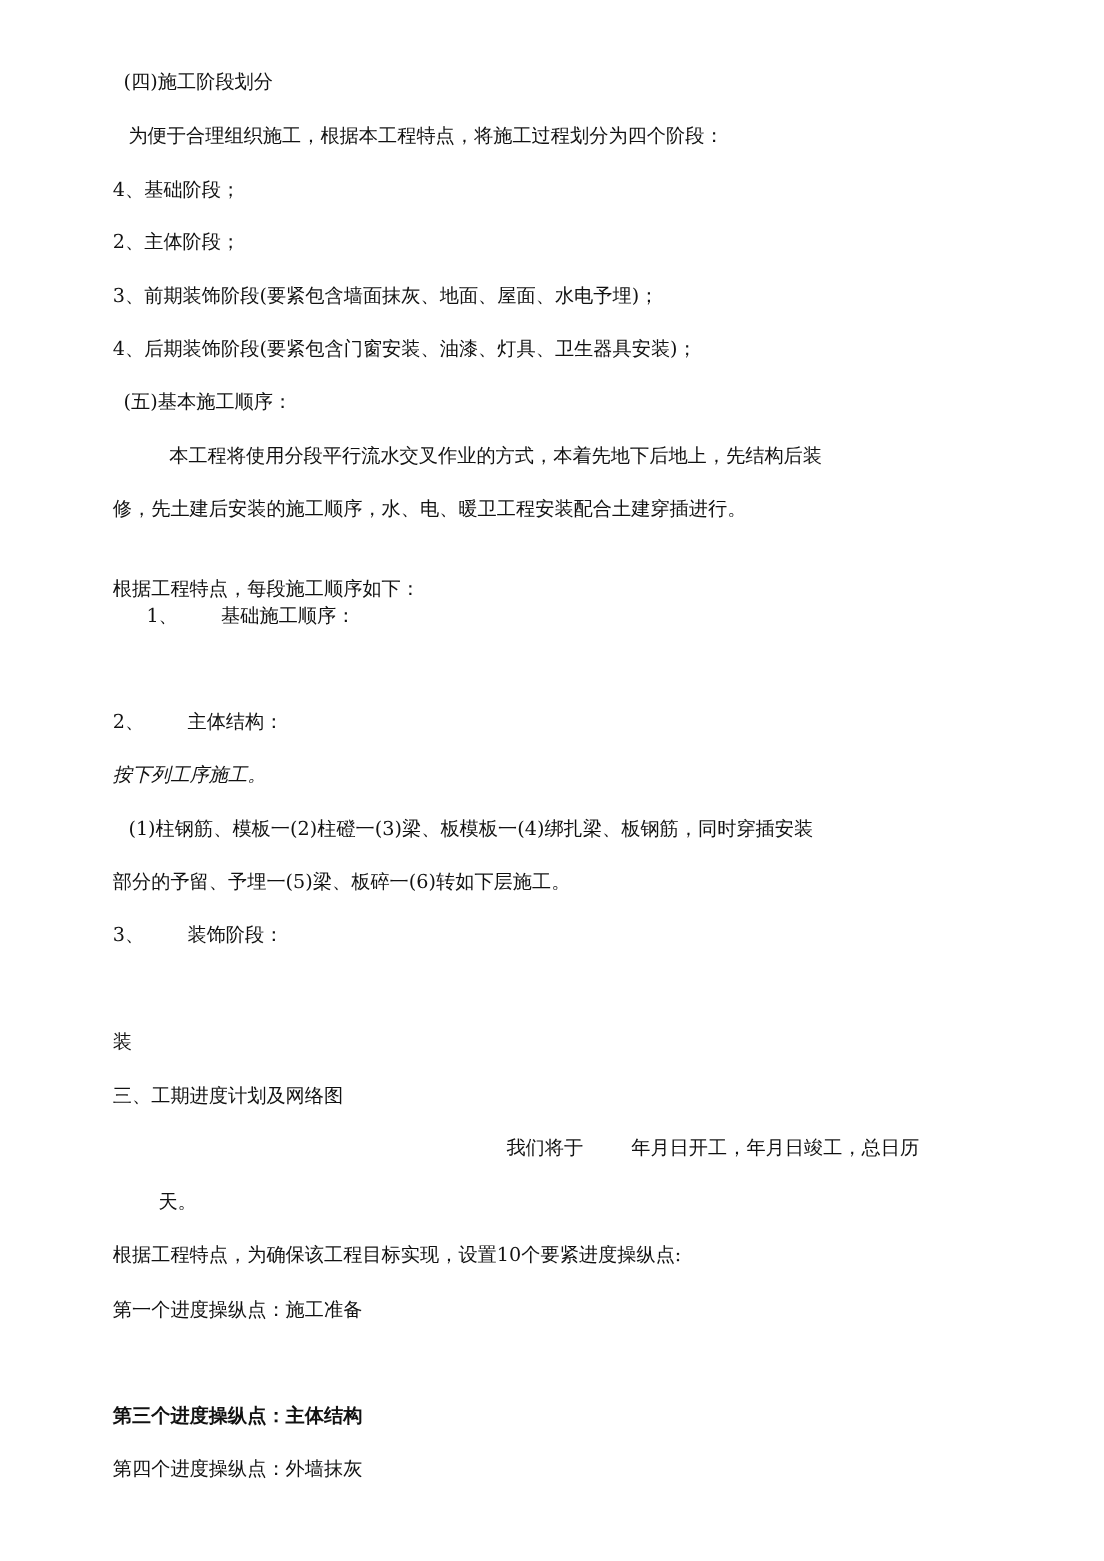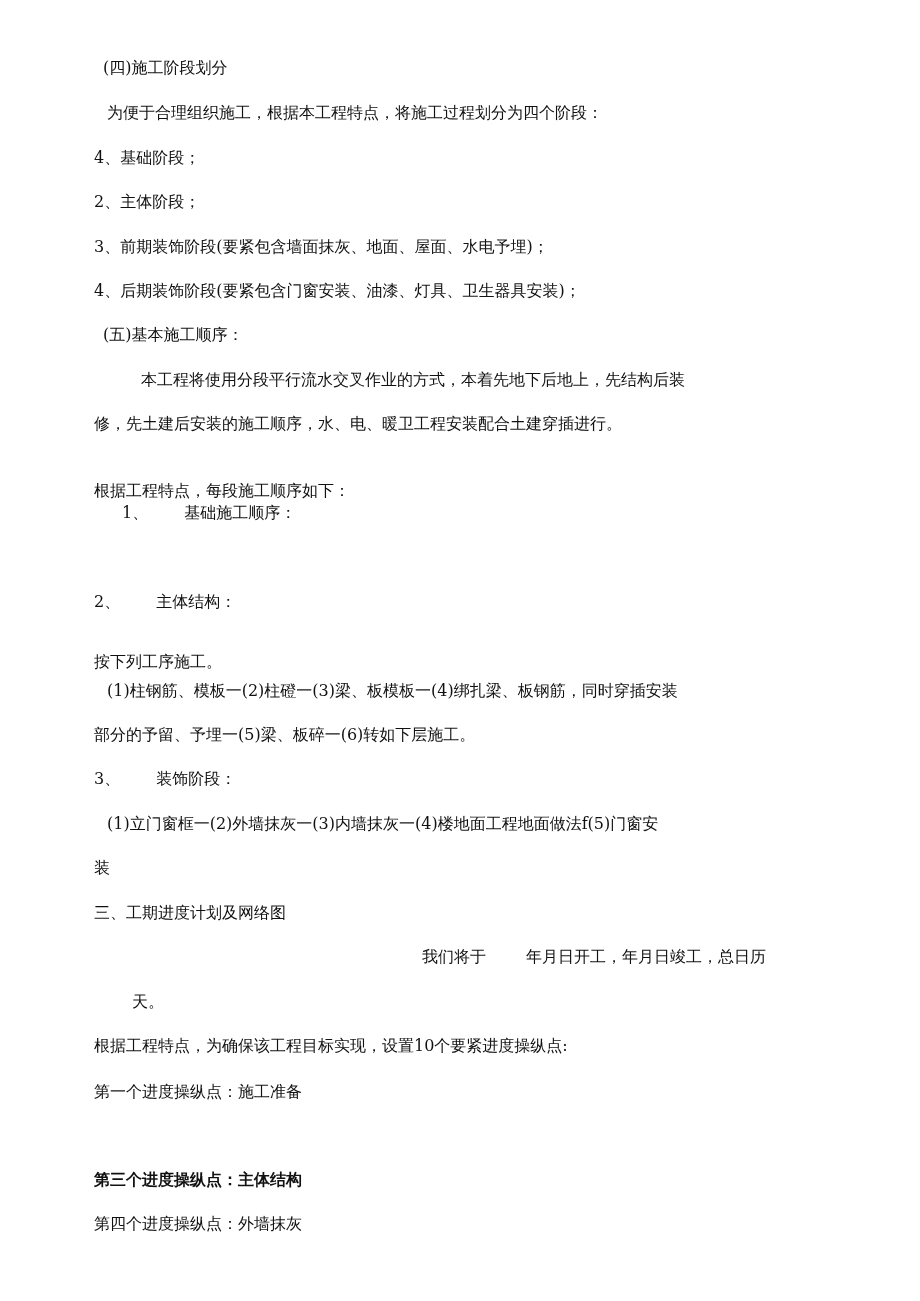--- a/index.html
+++ b/index.html
@@ -65,31 +65,30 @@
 
   <div class="line" style="left:94px; top:501px;margin-left:28px;">
     <span>1、</span><span class="indent-tab"></span><span>基础施工顺序：</span>
   </div>
 
 
   <div class="line" style="left:94px; top:590px;">
     <span>2、</span><span class="indent-tab"></span><span>主体结构：</span>
   </div>
 
-  <div class="line" style="left:94px; top:650px;">按下列工序施工。</div>
+  <div class="line" style="left:94px; top:634px;font-style:italic;">按下列工序施工。</div>
 
   <div class="line" style="left:107px; top:679px;text-align:right;">(1)柱钢筋、模板一(2)柱磴一(3)梁、板模板一(4)绑扎梁、板钢筋，同时穿插安装</div>
 
   <div class="line" style="left:94px; top:723px;">部分的予留、予埋一(5)梁、板碎一(6)转如下层施工。</div>
 
   <div class="line" style="left:94px; top:767px;">
     <span>3、</span><span class="indent-tab"></span><span>装饰阶段：</span>
   </div>
 
-  <div class="line" style="left:107px; top:812px;">(1)立门窗框一(2)外墙抹灰一(3)内墙抹灰一(4)楼地面工程地面做法f(5)门窗安</div>
 
   <div class="line" style="left:94px; top:856px;">装</div>
 
   <div class="line" style="left:94px; top:901px;">三、工期进度计划及网络图</div>
 
   <div class="line" style="left:422px; top:945px;">
     <span>我们将于</span><span class="gap-blank"></span><span>年月日开工，年月日竣工，总日历</span>
   </div>
 
   <div class="line" style="left:132px; top:990px;">天。</div>

